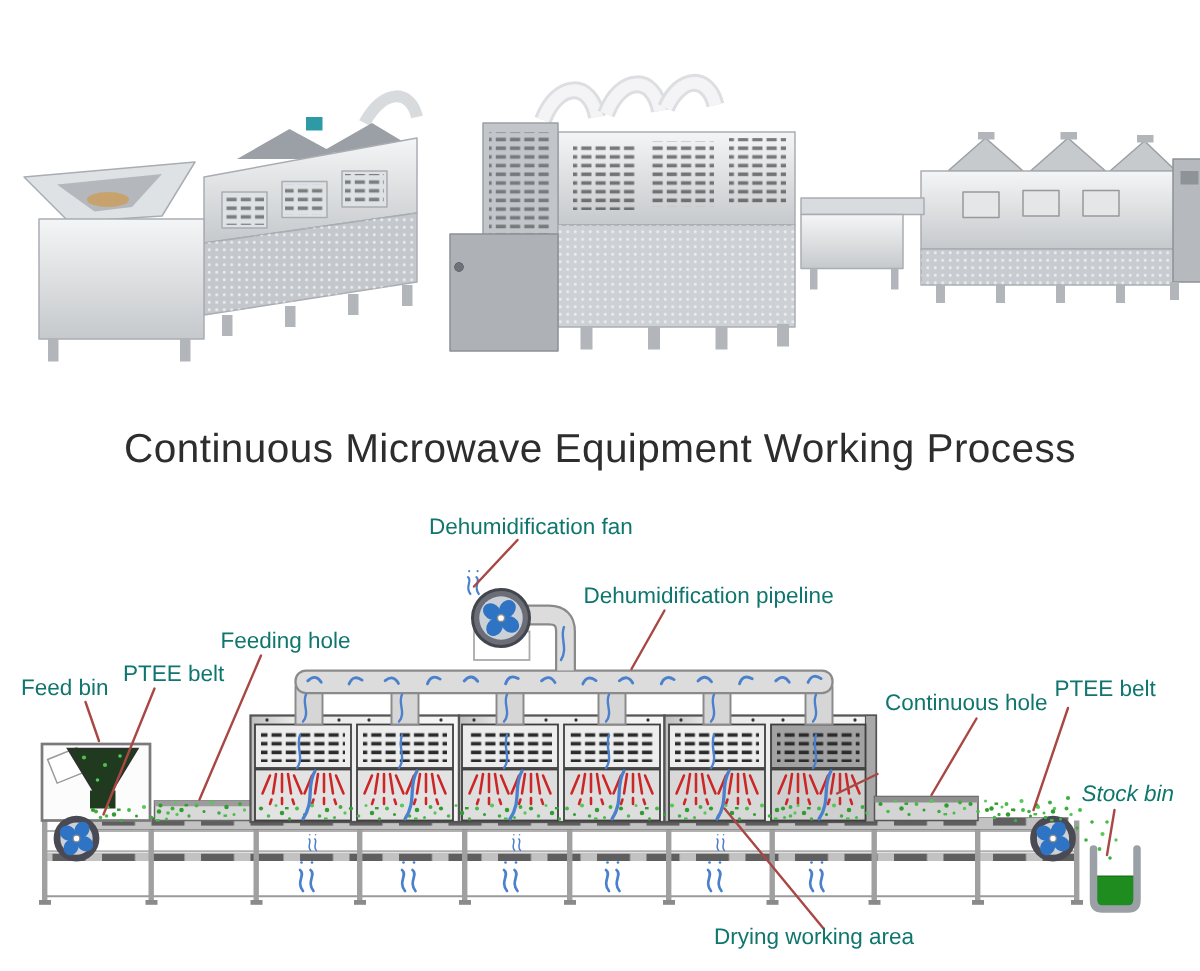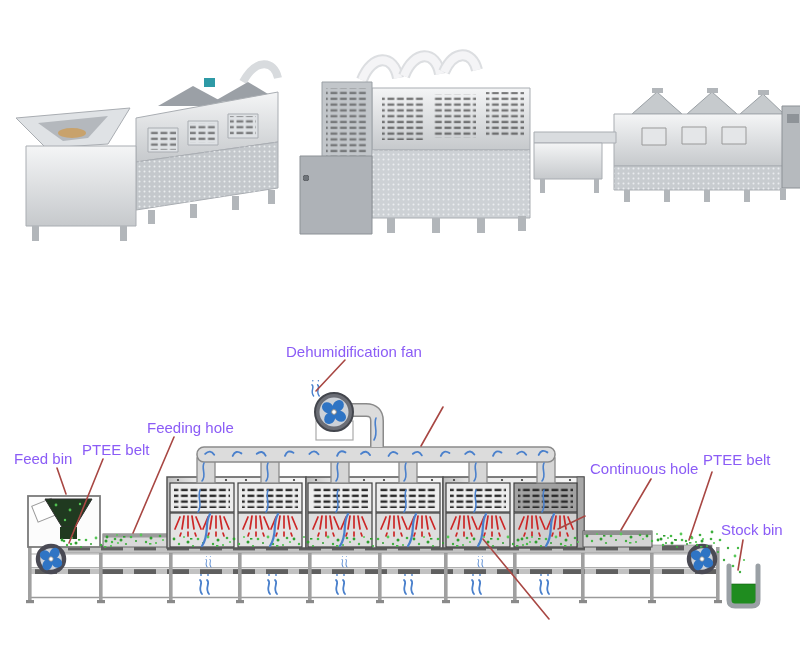--- a/index.html
+++ b/index.html
@@ -2,29 +2,29 @@
 <html><head>
 <meta charset="utf-8">
 <style>
   html,body{margin:0;padding:0;background:#fff;}
   body{width:800px;height:647px;position:relative;overflow:hidden;
        font-family:"Liberation Sans",sans-serif;}
   #stage{position:absolute;left:0;top:0;width:800px;height:647px;}
   svg{position:absolute;left:0;top:0;}
   .title{position:absolute;top:284px;left:0;width:800px;text-align:center;
          font-size:27px;letter-spacing:.3px;color:#2d2d2d;white-space:nowrap;}
-  .lbl{position:absolute;font-size:15px;color:#8b5cf6;white-space:nowrap;line-height:1.1;}
+  .lbl{position:absolute;font-size:15px;color:#0f766e;white-space:nowrap;line-height:1.1;}
   .lbl-feed-bin{left:14px;top:451px;}
   .lbl-ptee-left{left:82px;top:442px;}
   .lbl-feeding-hole{left:147px;top:420px;text-align:right;}
   .lbl-fan{left:286px;top:344px;}
   .lbl-pipeline{left:389px;top:390px;}
   .lbl-outputting{left:590px;top:461px;}
   .lbl-ptee-right{left:703px;top:452px;}
-  .lbl-stock-bin{left:721px;top:522px;}
+  .lbl-stock-bin{left:721px;top:522px;font-style:italic;}
   .lbl-drying{left:476px;top:617px;}
 </style>
 </head>
 <body>
 
 <div id="stage">
 
 <svg width="800" height="647" viewBox="0 0 800 647">
   <defs>
     <linearGradient id="steelV" x1="0" y1="0" x2="0" y2="1">
@@ -411,22 +411,25 @@
     <line x1="103" y1="459" x2="69" y2="543"></line>
     <line x1="57" y1="468" x2="66" y2="494"></line>
     <line x1="651" y1="479" x2="621" y2="530"></line>
     <line x1="712" y1="472" x2="689" y2="540"></line>
     <line x1="743" y1="540" x2="738" y2="570"></line>
     <line x1="549" y1="619" x2="483" y2="539"></line>
     <line x1="585" y1="516" x2="558" y2="529"></line>
   </g>
 </svg>
 
+<div class="title">Continuous Microwave Equipment Working Process</div>
 
 <div class="lbl lbl-feed-bin">Feed bin</div>
 <div class="lbl lbl-ptee-left">PTEE belt</div>
 <div class="lbl lbl-feeding-hole">Feeding hole</div>
 <div class="lbl lbl-fan">Dehumidification fan</div>
+<div class="lbl lbl-pipeline">Dehumidification pipeline</div>
 <div class="lbl lbl-outputting">Continuous hole</div>
 <div class="lbl lbl-ptee-right">PTEE belt</div>
 <div class="lbl lbl-stock-bin">Stock bin</div>
+<div class="lbl lbl-drying">Drying working area</div>
 
 </div>
 
 </body></html>

